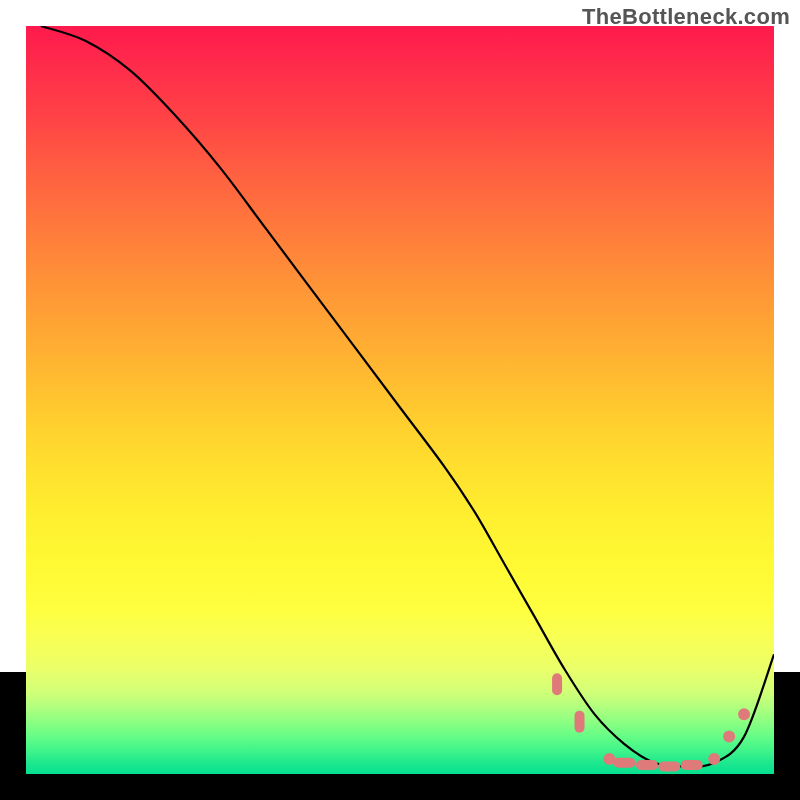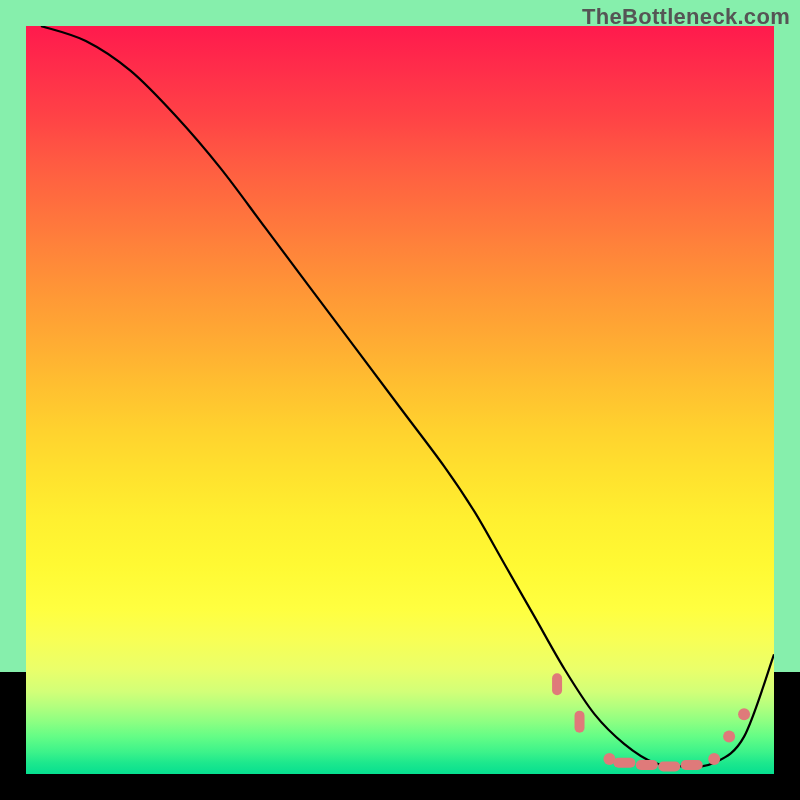--- a/index.html
+++ b/index.html
@@ -1,21 +1,21 @@
 <!DOCTYPE html>
 <html><head>
 <meta charset="utf-8">
 <style>
   * { margin: 0; padding: 0; box-sizing: border-box; }
   html, body { width: 800px; height: 800px; background: #000; overflow: hidden; }
   .stage {
     position: relative;
     width: 800px;
     height: 672px;
-    background: #86efac;
+    background: #ffffff;
   }
   .plot {
     position: absolute;
     left: 26px;
     top: 26px;
     width: 748px;
     height: 748px;
     background: linear-gradient(to bottom,
       #ff1a4d 0%,
       #ff2e4a 6%,

